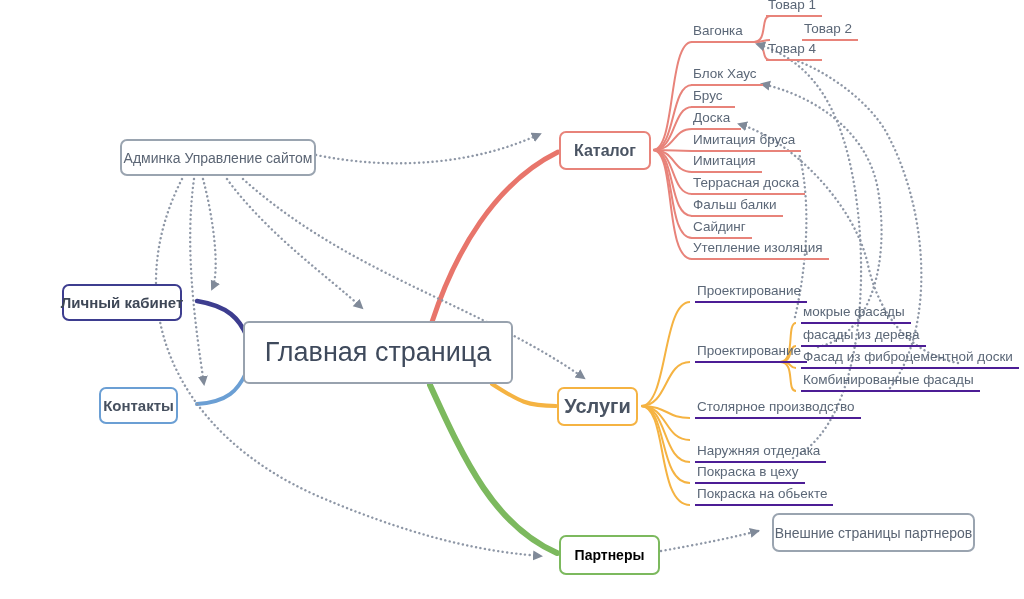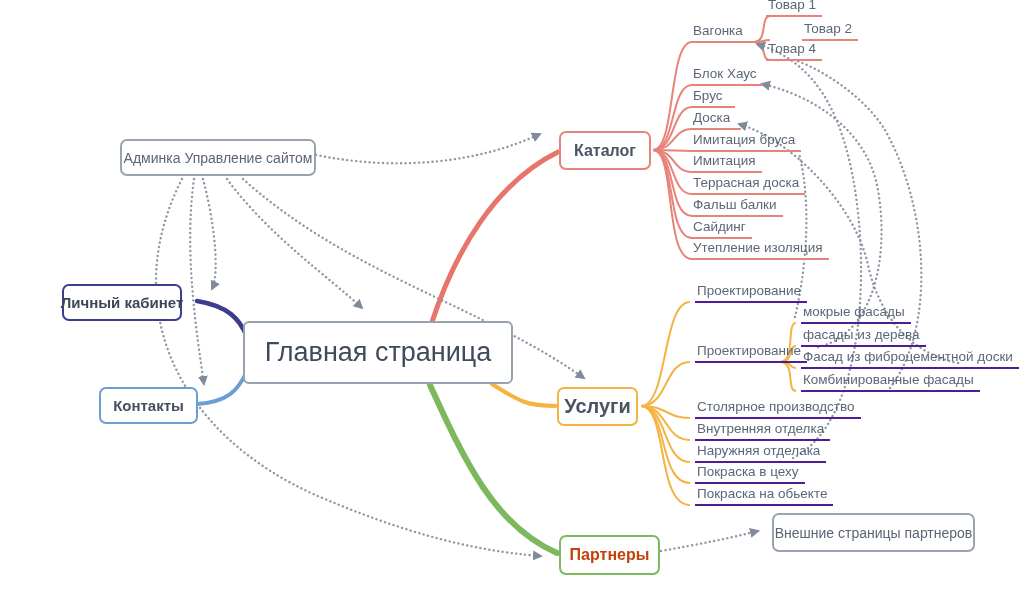--- a/index.html
+++ b/index.html
@@ -14,21 +14,21 @@
     position:absolute;z-index:3;background:#ffffff;
     border:2px solid #98a2ae;border-radius:7px;
     display:flex;align-items:center;justify-content:center;
     color:#49525f;white-space:nowrap;box-sizing:border-box;
   }
   .box.gray{border-color:#9aa4b0;color:#5b6574;font-size:14px;}
   .box.navy{border-color:#3d3d8f;font-weight:bold;font-size:15px;color:#3e4756;}
   .box.blue{border-color:#6b9fd4;font-size:15px;font-weight:bold;color:#46505f;}
   .box.red{border-color:#e8837a;font-weight:bold;font-size:16px;color:#4a5463;}
   .box.orange{border-color:#f5b342;font-weight:bold;font-size:20px;color:#4a5463;}
-  .box.green{border-color:#7cb95e;font-weight:bold;font-size:16px;color:#c2410c;}
+  .box.green{border-color:#7cb95e;font-weight:bold;font-size:14px;color:#000000;}
   .box.central{font-size:27px;font-weight:500;color:#3f4a5c;border-radius:6px;}
   .leaf{
     position:absolute;z-index:3;white-space:nowrap;
     font-size:13.5px;color:#5b6777;
     padding:0 6px 3px 2px;display:inline-block;
   }
   .leaf.red{border-bottom:2px solid #e8837a;}
   .leaf.orange{border-bottom:2px solid #4c1d95;margin-left:6px;}
 </style>
 </head>
@@ -96,21 +96,21 @@
   </svg>
 
   <div class="box gray" style="left:120px;top:139px;width:196px;height:37px;">
     <span>Админка Управление сайтом</span>
   </div>
 
   <div class="box navy" style="left:62px;top:284px;width:120px;height:37px;">
     <span>Личный кабинет</span>
   </div>
 
-  <div class="box blue" style="left:99px;top:387px;width:99px;height:37px;">
+  <div class="box blue" style="left:99px;top:387px;width:79px;height:37px;">
     <span>Контакты</span>
   </div>
 
   <div class="box central" style="left:243px;top:321px;width:270px;height:63px;">
     <span>Главная страница</span>
   </div>
 
   <div class="box red" style="left:559px;top:131px;width:92px;height:39px;">
     <span>Каталог</span>
   </div>
@@ -141,18 +141,17 @@
   <div class="leaf red" style="left:691px;top:219px;min-width:52px;">Сайдинг</div>
   <div class="leaf red" style="left:691px;top:240px;min-width:116px;">Утепление изоляция</div>
 
   <div class="leaf orange" style="left:689px;top:283px;min-width:94px;">Проектирование</div>
   <div class="leaf orange" style="left:689px;top:343px;min-width:86px;">Проектирование</div>
   <div class="leaf orange" style="left:795px;top:304px;min-width:88px;">мокрые фасады</div>
   <div class="leaf orange" style="left:795px;top:327px;min-width:96px;">фасады из дерева</div>
   <div class="leaf orange" style="left:795px;top:349px;min-width:170px;">Фасад из фиброцементной доски</div>
   <div class="leaf orange" style="left:795px;top:372px;min-width:136px;">Комбинированные фасады</div>
   <div class="leaf orange" style="left:689px;top:399px;min-width:138px;">Столярное производство</div>
-  <div class="leaf orange" style="left:689px;top:421px;min-width:114px;">Внутренняя отделка</div>
   <div class="leaf orange" style="left:689px;top:443px;min-width:108px;">Наружняя отделака</div>
   <div class="leaf orange" style="left:689px;top:464px;min-width:96px;">Покраска в цеху</div>
   <div class="leaf orange" style="left:689px;top:486px;min-width:108px;">Покраска на обьекте</div>
 
 </div>
 
 </body></html>

